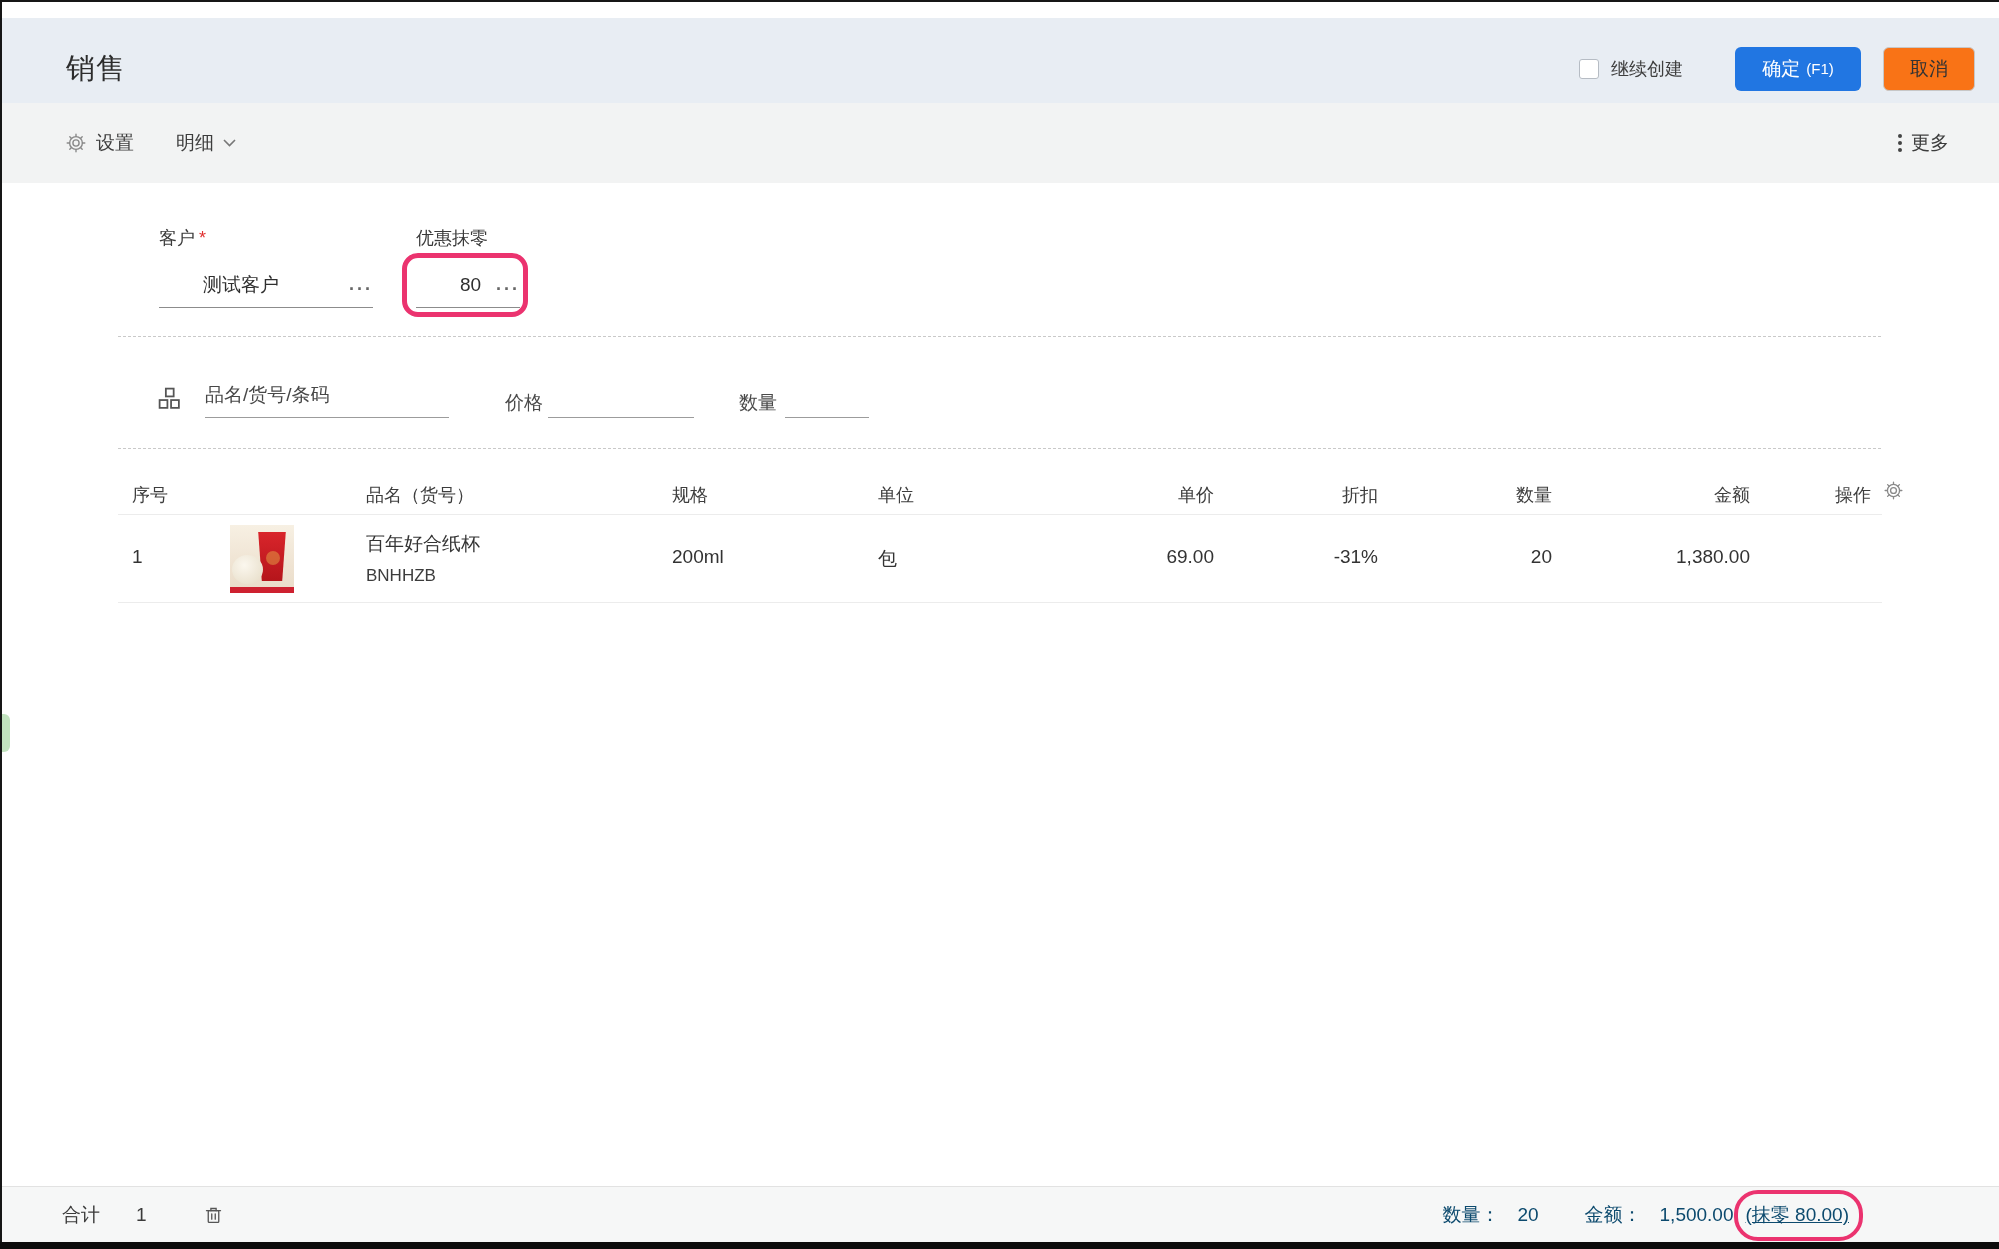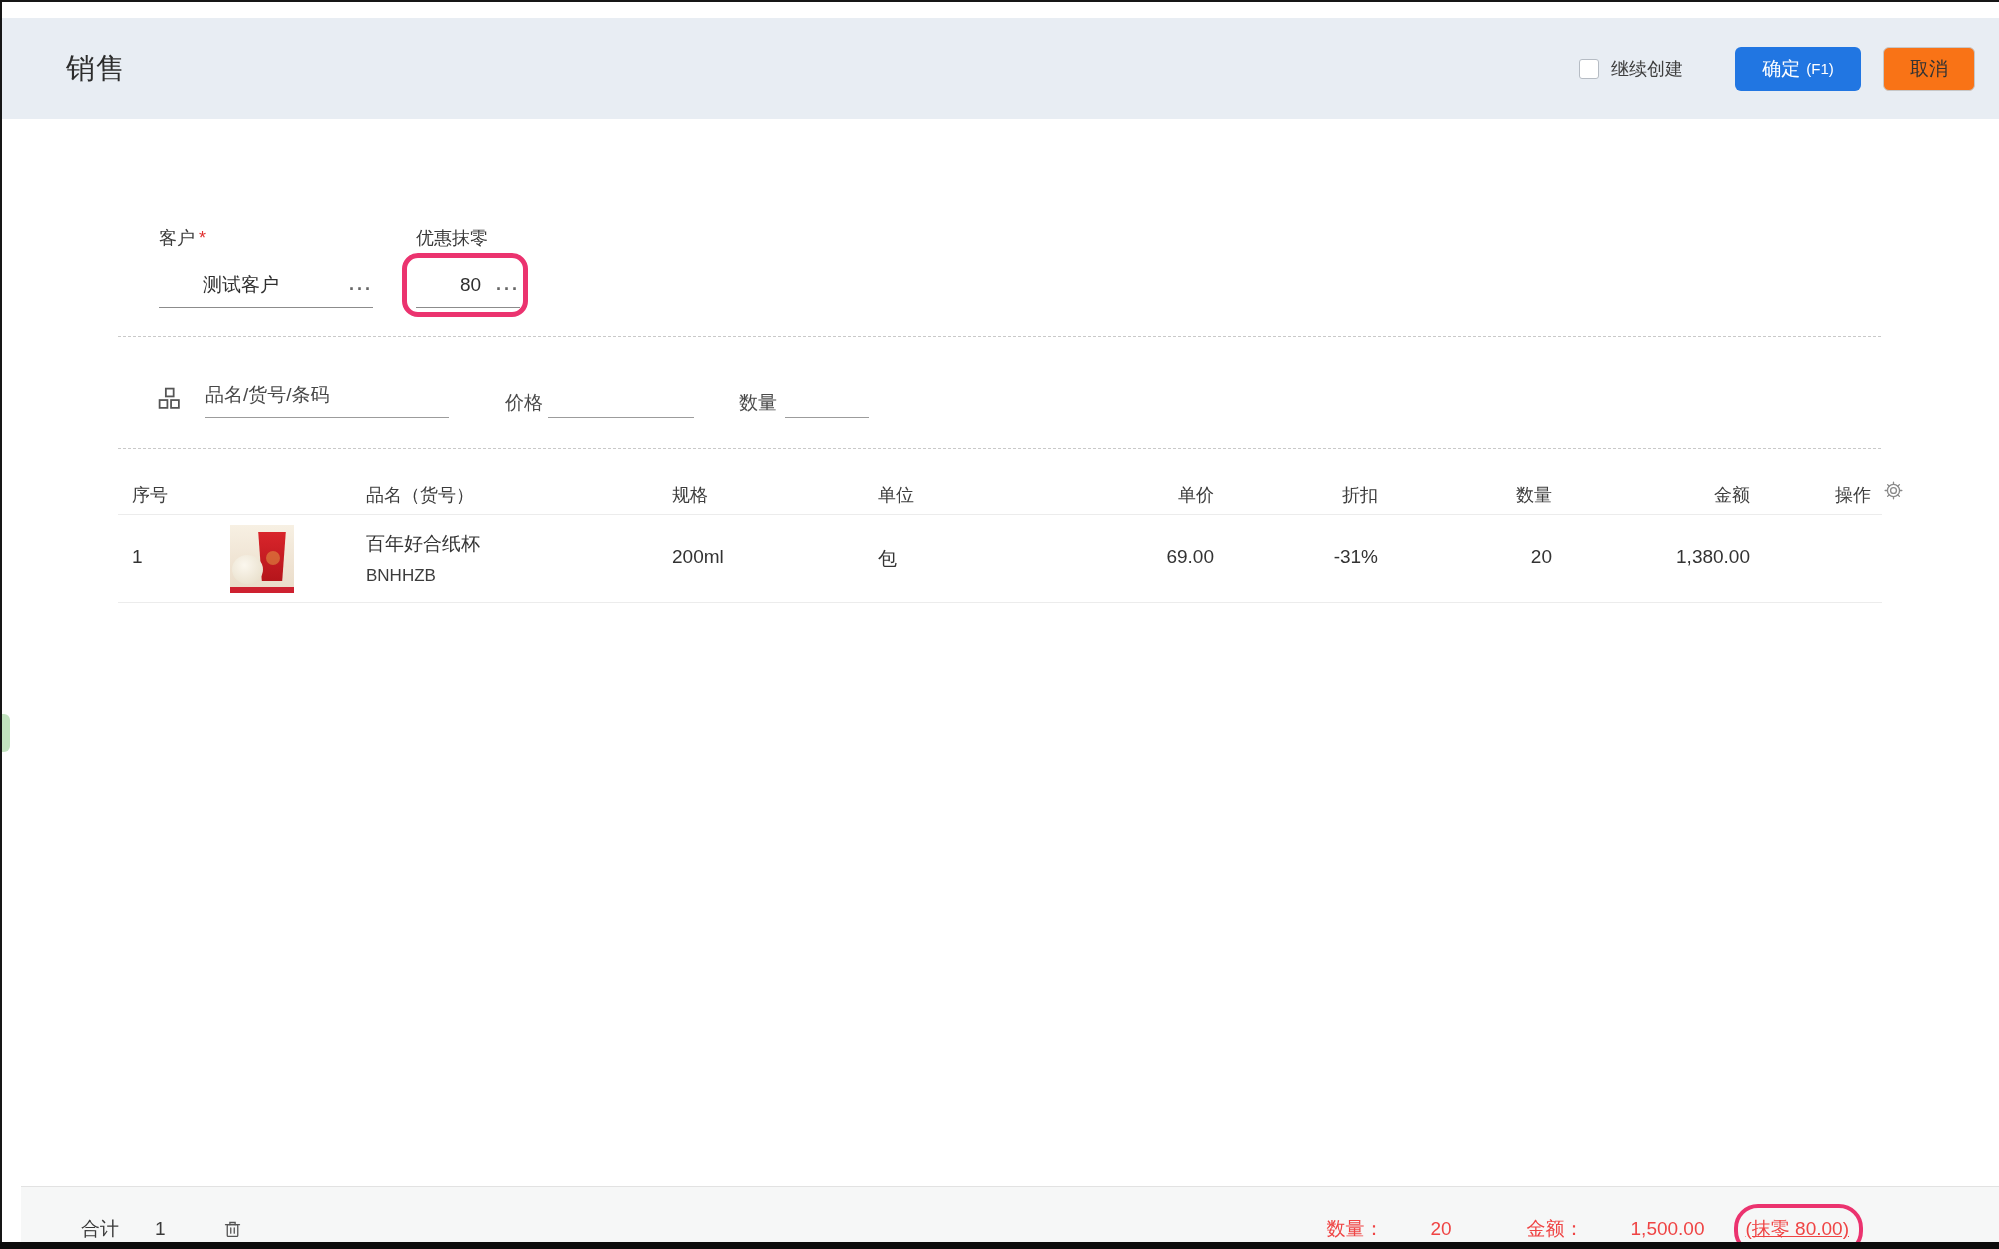--- a/index.html
+++ b/index.html
@@ -116,26 +116,26 @@
                 background:radial-gradient(circle at 40% 35%,#fbf7ee,#e5dbc5); }
   .thumb .strip { position:absolute; left:0; right:0; bottom:0; height:6px; background:#ce2130; }
 
   
   .side-tab { position:absolute; left:2px; top:714px; width:8px; height:38px;
               background:#c2e3bf; border-radius:0 6px 6px 0; cursor:pointer; }
 
   
   .footer { position:absolute; left:2px; top:1186px; right:0; height:56px;
             background:#f6f7f7; border-top:1px solid #e2e2e2;
-            display:flex; align-items:flex-end; padding:0 150px 0 60px;margin-left:19px; }
+            display:flex; align-items:center; padding:0 150px 0 60px; }
   .footer-left { display:flex; align-items:center; font-size:19px; color:#3a3a3a; }
   .row-count { margin-left:36px; }
   .trash-btn { margin-left:56px; display:flex; cursor:pointer; }
   .footer-right { margin-left:auto; display:flex; align-items:center;
-                  font-size:19px; color:#ef4444;gap:29px; }
+                  font-size:19px; color:#0c4a6e; }
   .fr-gap-sm { margin-left:18px; } .fr-gap-lg { margin-left:46px; }
   .rounding-wrap { position:relative; margin-left:12px;text-decoration:underline; }
   #ring-rounding { left:-12px; top:-12px; right:-14px; bottom:-13px; border-width:4px; border-radius:24px; }
 </style>
 </head>
 <body>
 
 <div class="page">
   <div class="edge-top"></div>
   <div class="edge-left"></div>
@@ -150,20 +150,48 @@
       <div class="btn btn-primary">
         <span>确定</span>
         <span class="hotkey">(F1)</span>
       </div>
       <div class="btn btn-secondary">
         <span>取消</span>
       </div>
     </div>
   </div>
 
+  <div class="toolbar">
+    <div class="tool-item">
+      <span class="ic">
+        <svg viewBox="0 0 20 20" width="20" height="20" fill="none" stroke="#8a8a8a" stroke-width="1.4" stroke-linecap="round">
+          <circle cx="10" cy="10" r="3.1"></circle>
+            <circle cx="10" cy="10" r="6.4"></circle>
+          <path d="M10 1.2v2.4M10 16.4v2.4M1.2 10h2.4M16.4 10h2.4M3.8 3.8l1.7 1.7M14.5 14.5l1.7 1.7M16.2 3.8l-1.7 1.7M5.5 14.5l-1.7 1.7"></path>
+        </svg>
+      </span>
+      <span>设置</span>
+    </div>
+    <div class="tool-item tool-detail">
+      <span>明细</span>
+      <span class="chev">
+        <svg width="15" height="10" viewBox="0 0 15 10" fill="none" stroke="#777" stroke-width="1.6">
+            <path d="M2 2l5.5 5.5L13 2"></path>
+          </svg>
+      </span>
+    </div>
+    <div class="tool-item tool-more">
+      <span class="kebab">
+          <i></i>
+          <i></i>
+          <i></i>
+        </span>
+      <span>更多</span>
+    </div>
+  </div>
 
   <div class="field" id="field-customer">
     <div class="f-label">
       <span>客户</span><span class="req">*</span>
     </div>
     <div class="f-control">
       <input type="text" value="测试客户" style="">
       <span class="dots-btn">···</span>
     </div>
   </div>

